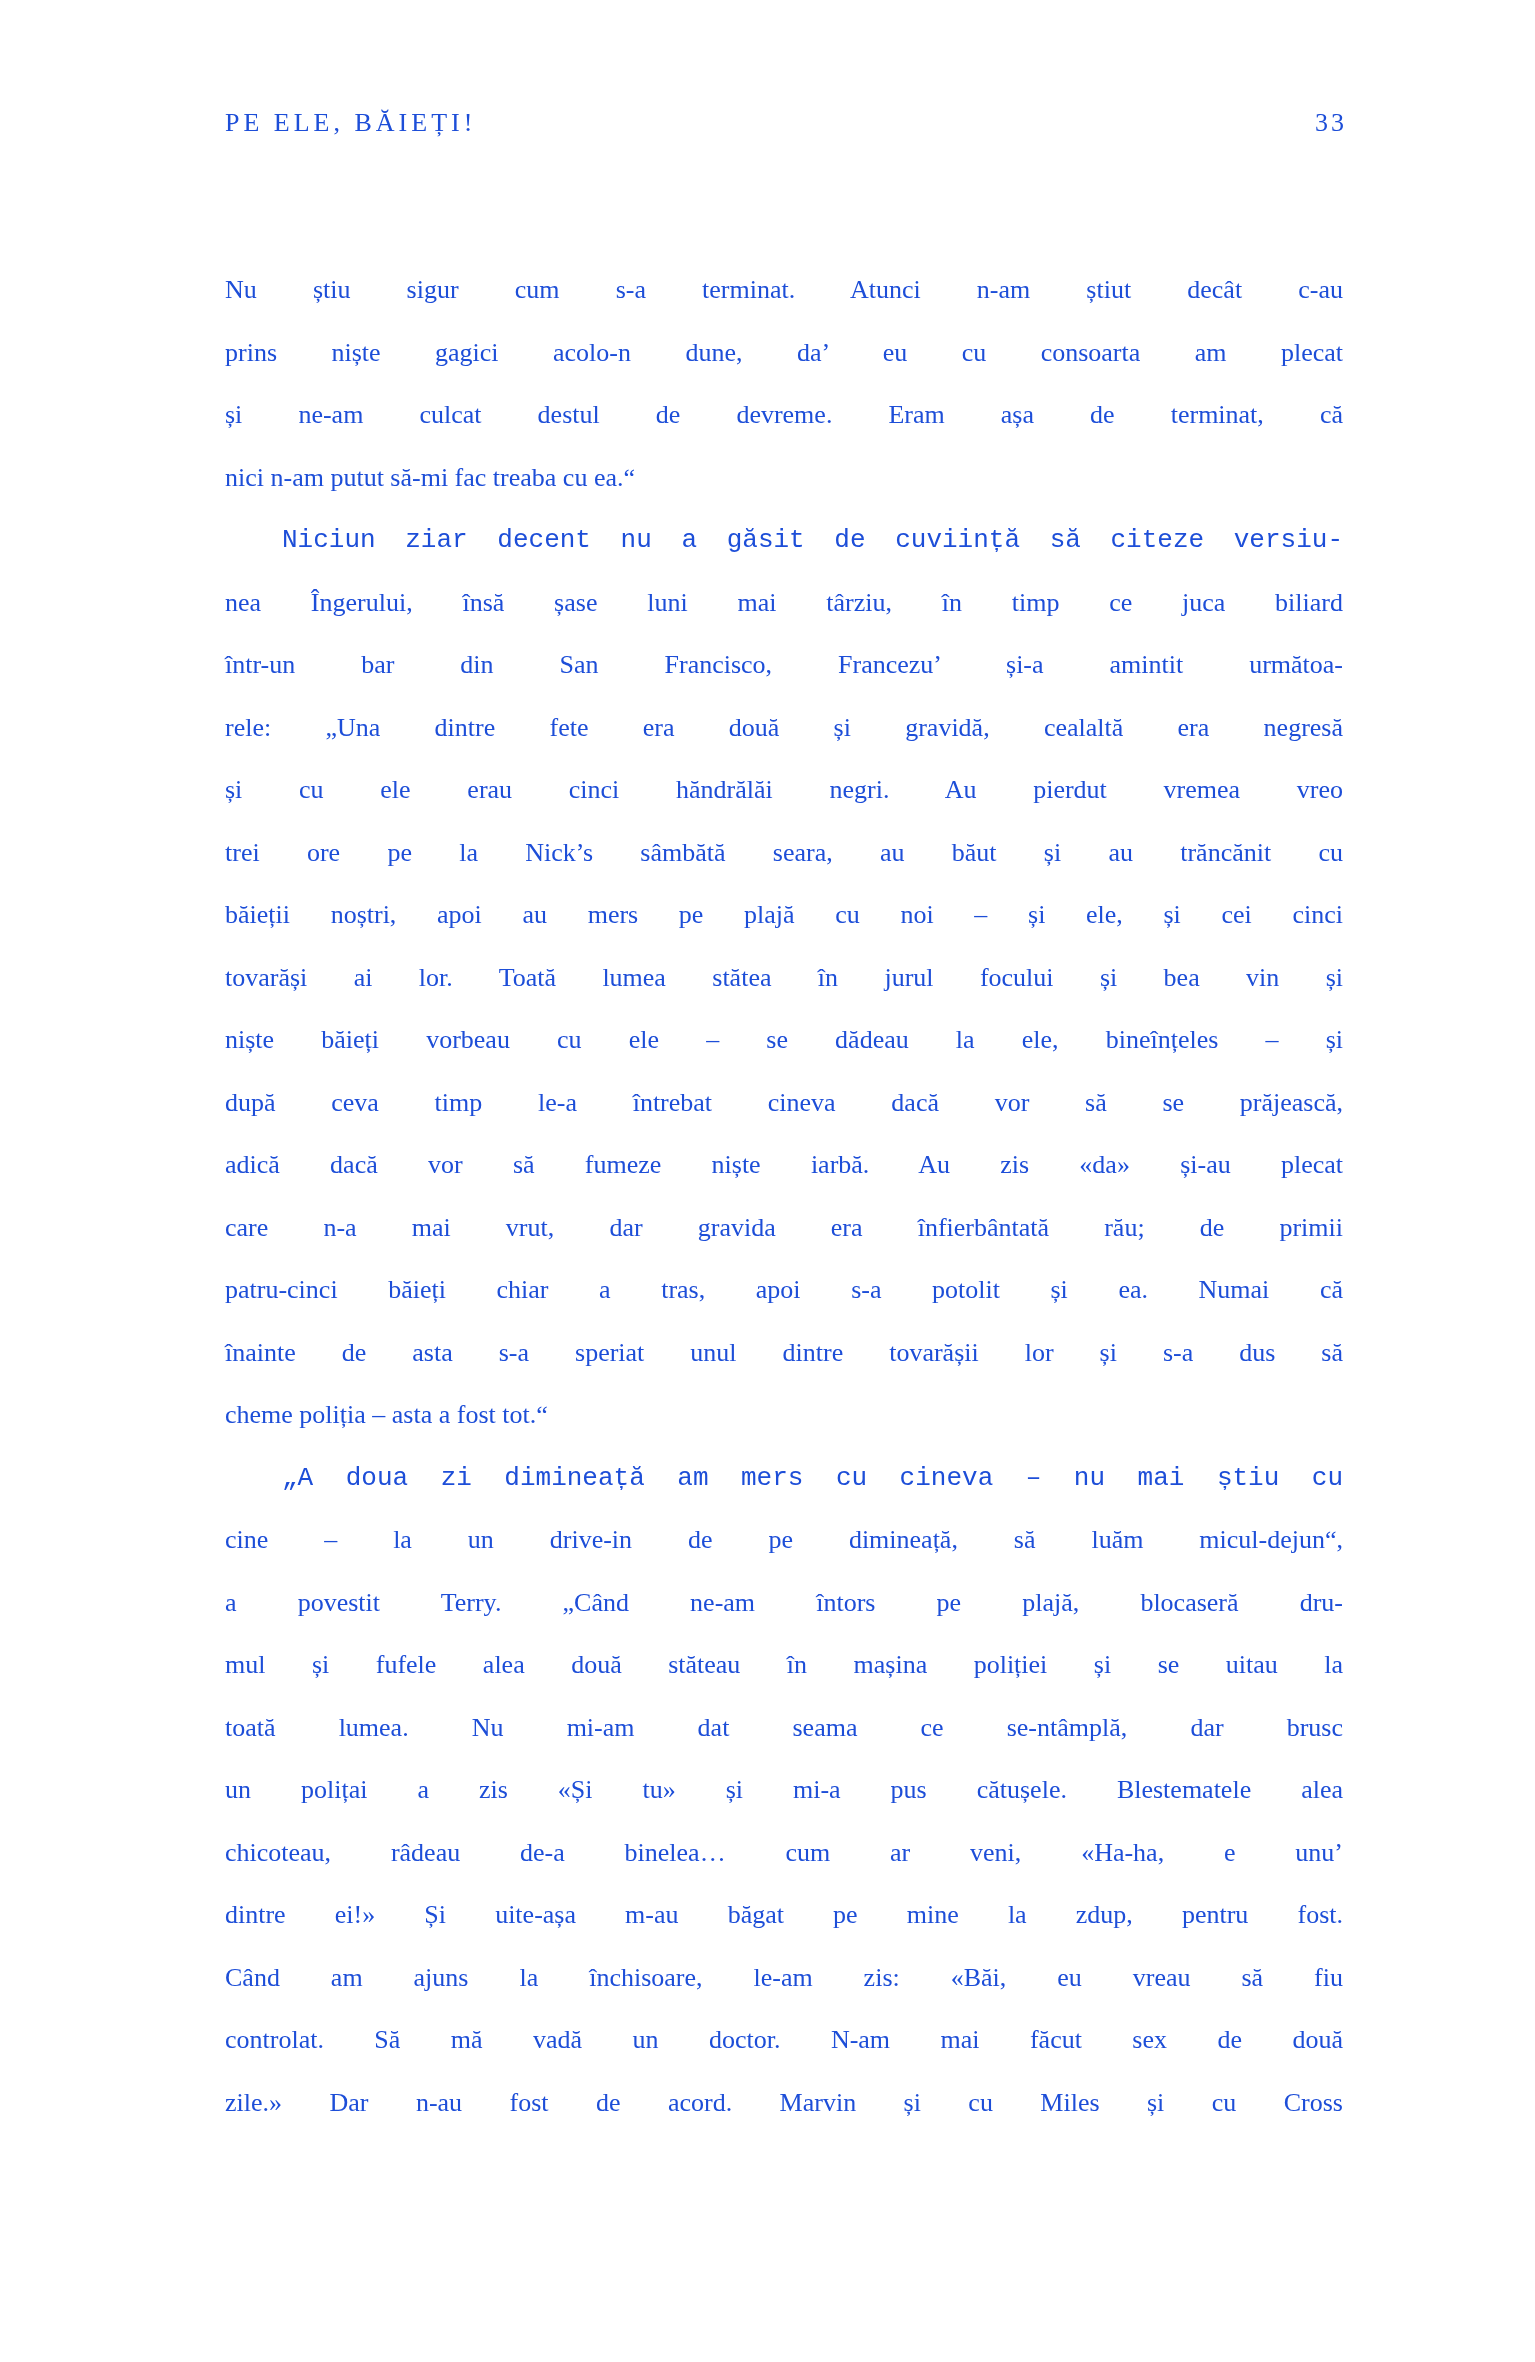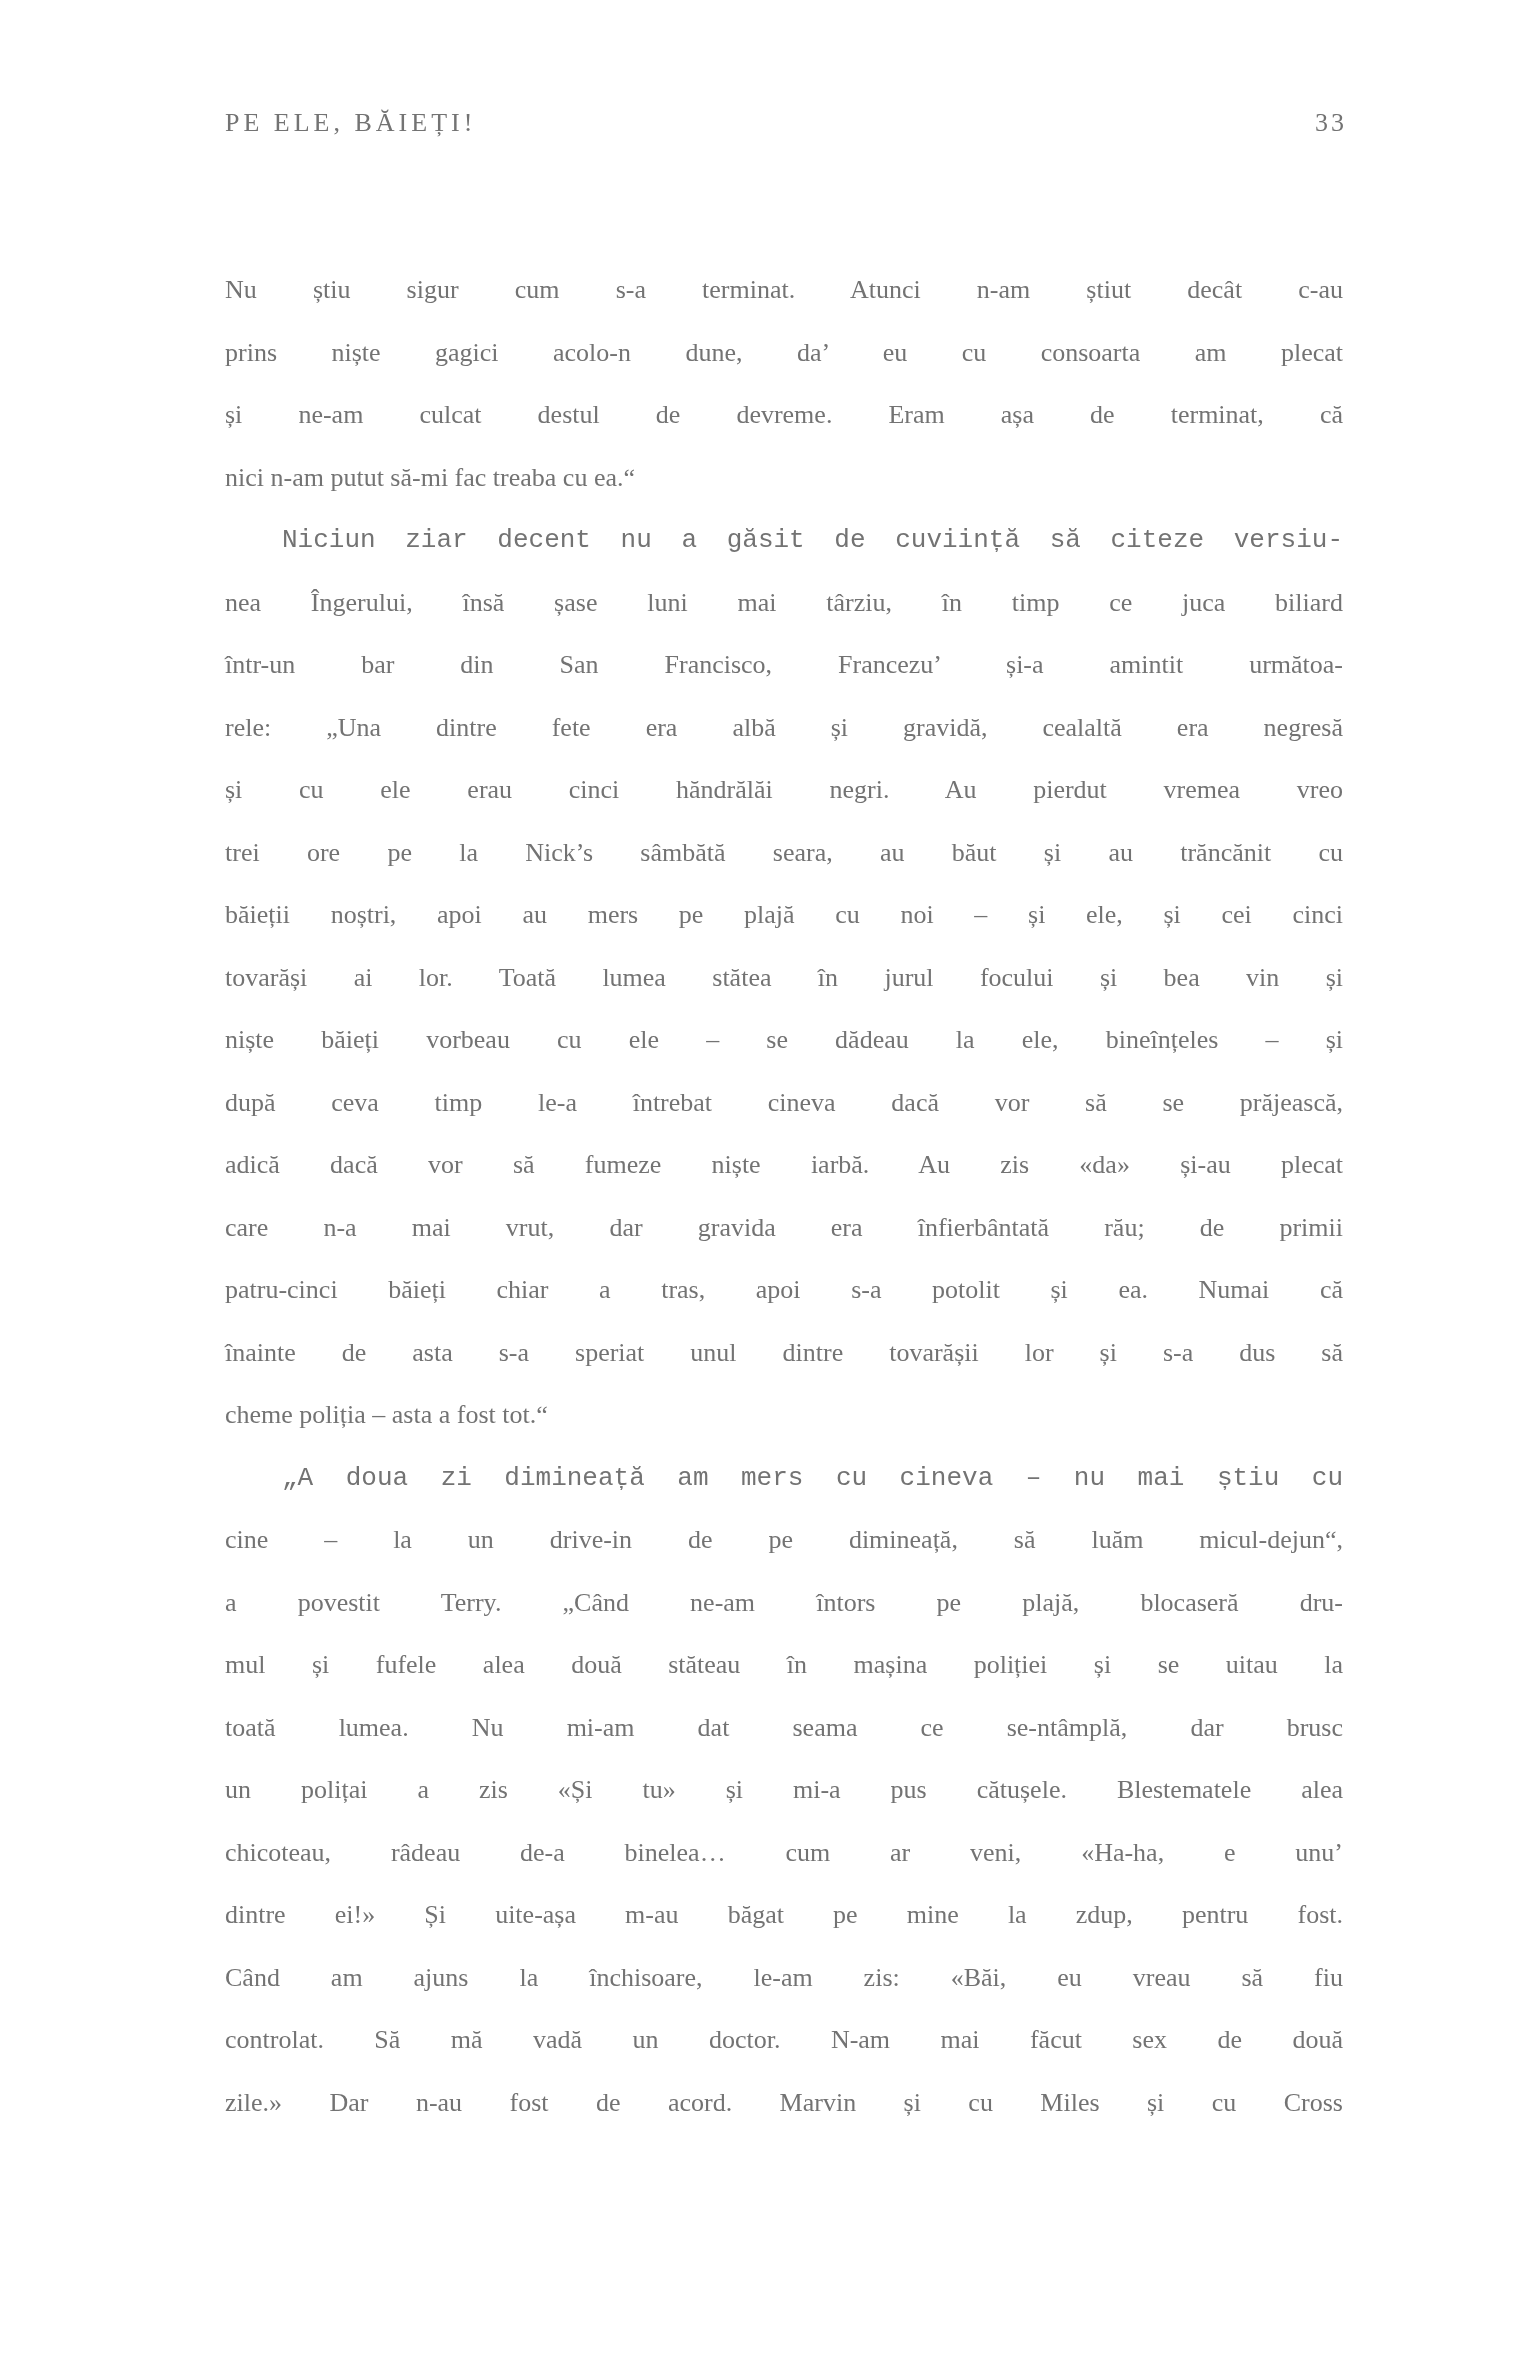--- a/index.html
+++ b/index.html
@@ -3,21 +3,21 @@
 <meta charset="utf-8">
 <style>
   html, body { margin: 0; padding: 0; background: #e8e8e8; }
   .page {
     position: relative;
     width: 1535px;
     height: 2362px;
     margin: 0 auto;
     background: #ffffff;
     font-family: "Liberation Serif", serif;
-    color: #737373;
+    color: #1d4ed8;
     overflow: hidden;
   }
   .running-header {
     position: absolute;
     left: 225px;
     top: 108px;
     width: 1122px;
     display: flex;
     justify-content: space-between;
     align-items: baseline;
@@ -56,21 +56,21 @@
     <span class="page-number">33</span>
   </div>
   <div class="body-text">
       <div class="line">Nu știu sigur cum s-a terminat. Atunci n-am știut decât c-au</div>
       <div class="line">prins niște gagici acolo-n dune, da’ eu cu consoarta am plecat</div>
       <div class="line">și ne-am culcat destul de devreme. Eram așa de terminat, că</div>
       <div class="line end">nici n-am putut să-mi fac treaba cu ea.“</div>
       <div class="line indent">Niciun ziar decent nu a găsit de cuviință să citeze versiu-</div>
       <div class="line">nea Îngerului, însă șase luni mai târziu, în timp ce juca biliard</div>
       <div class="line">într-un bar din San Francisco, Francezu’ și-a amintit următoa-</div>
-      <div class="line">rele: „Una dintre fete era albă și gravidă, cealaltă era negresă</div>
+      <div class="line">rele: „Una dintre fete era două și gravidă, cealaltă era negresă</div>
       <div class="line">și cu ele erau cinci hăndrălăi negri. Au pierdut vremea vreo</div>
       <div class="line">trei ore pe la Nick’s sâmbătă seara, au băut și au trăncănit cu</div>
       <div class="line">băieții noștri, apoi au mers pe plajă cu noi – și ele, și cei cinci</div>
       <div class="line">tovarăși ai lor. Toată lumea stătea în jurul focului și bea vin și</div>
       <div class="line">niște băieți vorbeau cu ele – se dădeau la ele, bineînțeles – și</div>
       <div class="line">după ceva timp le-a întrebat cineva dacă vor să se prăjească,</div>
       <div class="line">adică dacă vor să fumeze niște iarbă. Au zis «da» și-au plecat</div>
       <div class="line">care n-a mai vrut, dar gravida era înfierbântată rău; de primii</div>
       <div class="line">patru-cinci băieți chiar a tras, apoi s-a potolit și ea. Numai că</div>
       <div class="line">înainte de asta s-a speriat unul dintre tovarășii lor și s-a dus să</div>

